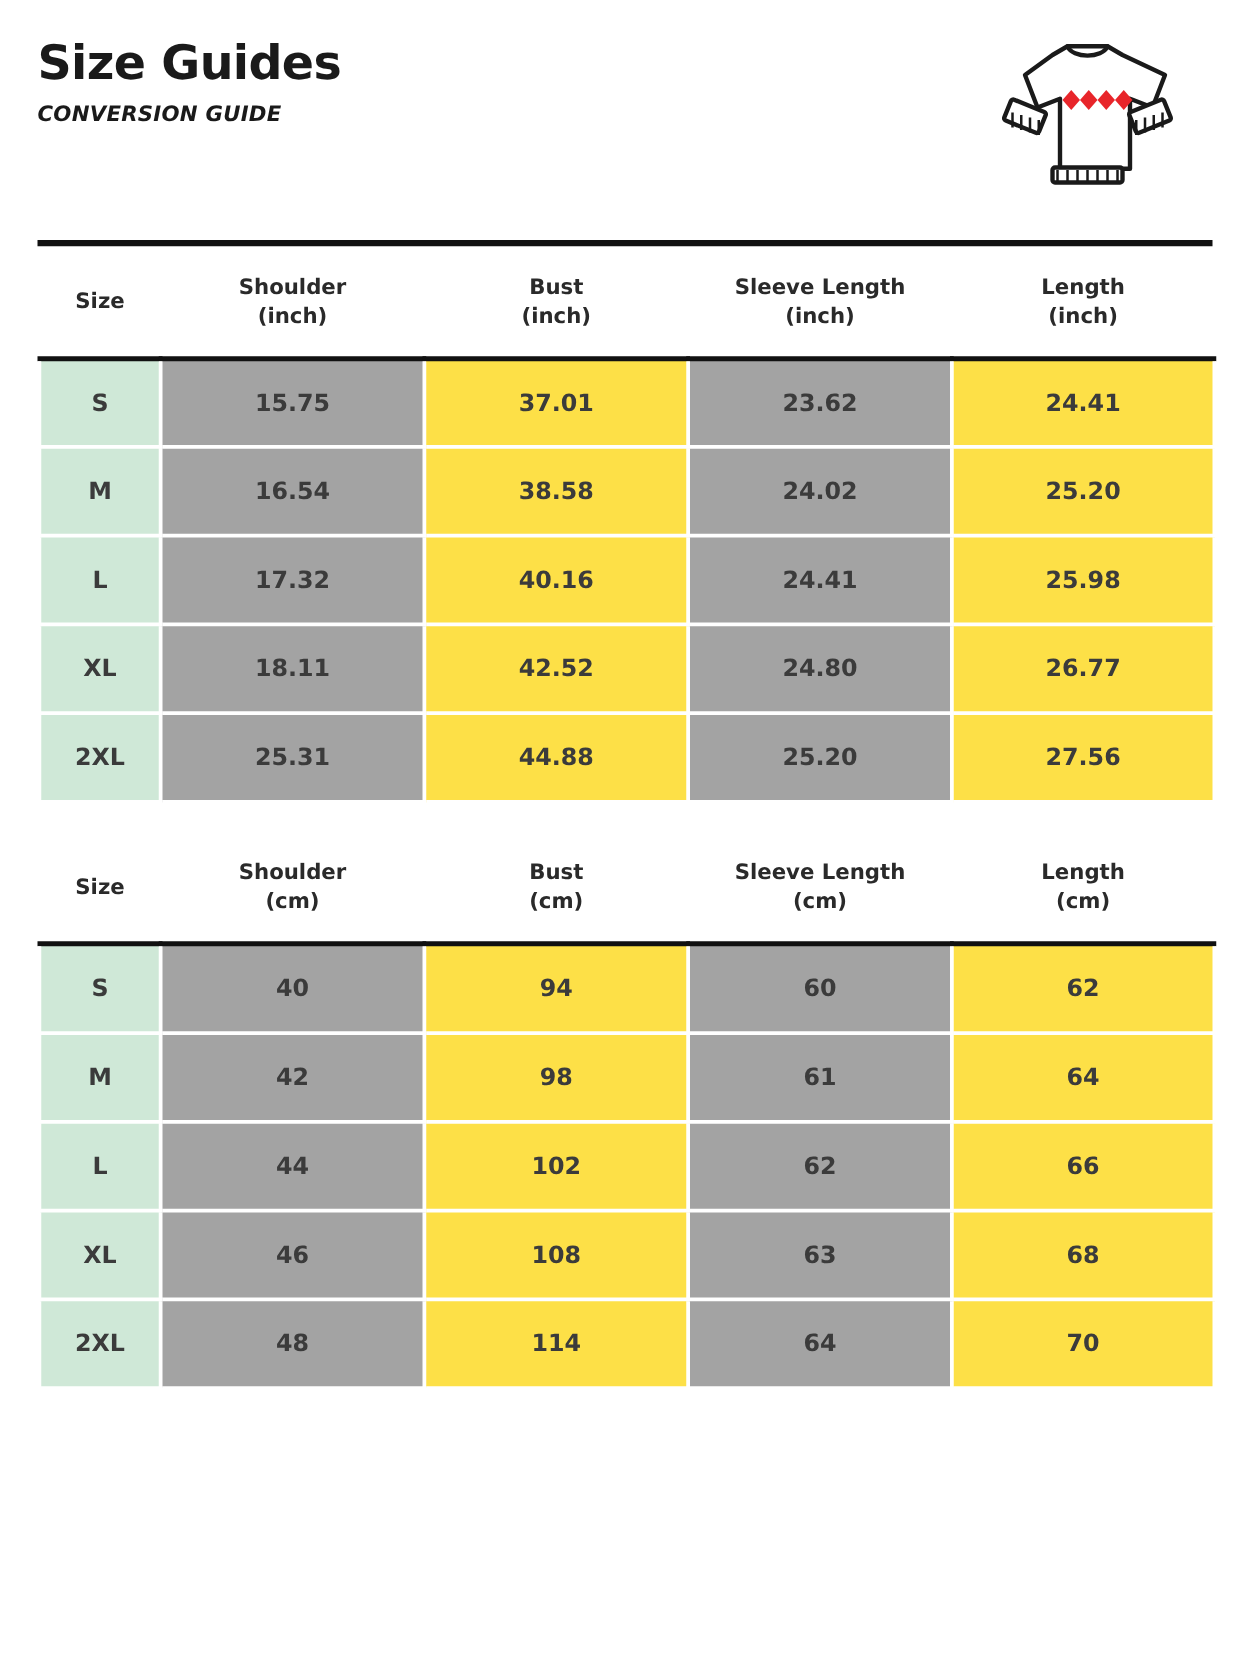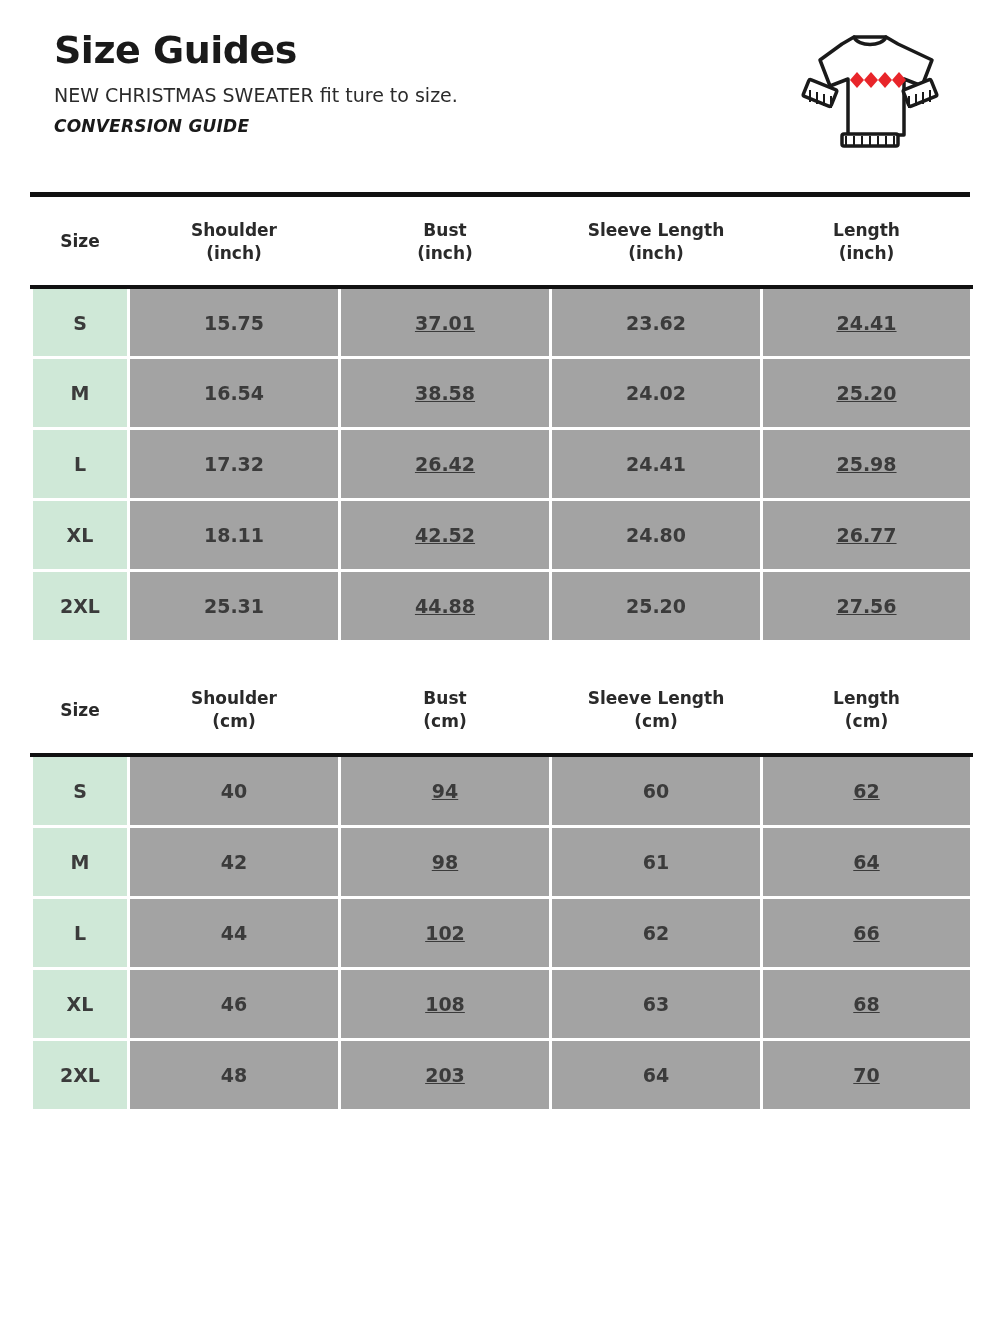--- a/index.html
+++ b/index.html
@@ -14,21 +14,20 @@
     width: 1000px;
     height: 1331px;
     position: relative;
     padding: 0 30px;
   }
   
   .header {
     position: relative;
     padding-top: 30px;
     height: 180px;
-    margin-left: 24px;
   }
   .title {
     font-size: 38px;
     font-weight: bold;
     letter-spacing: -0.5px;
     color: #1a1a1a;
     line-height: 1.1;
   }
   .subtitle {
     font-size: 19px;
@@ -93,33 +92,32 @@
   }
   .table tbody td {
     height: 71px;
     text-align: center;
     font-size: 19px;
     font-weight: bold;
     color: #3b3b3b;
     border: 3px solid #ffffff;
     vertical-align: middle;
   }
-  td.light { background: #a3a3a3; text-decoration: underline; }
+  td.light { background: #fde047; }
   td.dark  { background: #a3a3a3; }
   td.sizecell { background: #cfe8d7; font-size: 19px; }
   .gap { height: 22px; }
 </style>
 </head>
 <body>
 
 <div class="page">
 
   <div class="header">
     <div class="title">Size Guides</div>
-    <div class="subtitle">NEW CHRISTMAS SWEATER fit ture to size.</div>
     <div class="conversion">CONVERSION GUIDE</div>
 
     <div class="sweater-wrap">
       <svg viewBox="0 0 180 140" width="180" height="140" aria-hidden="true">
         <g fill="#ffffff" stroke="#1a1a1a" stroke-width="3.5" stroke-linejoin="round" stroke-linecap="round">
           <path d="M62 16 L74 9 h32 l12 7 l34 16 l-10 26 l-18 -7 v56 h-56 v-56 l-18 7 l-10 -26 z"></path>
           <path d="M74 9 c4 10 28 10 32 0" fill="none"></path>
           <rect x="25" y="56" width="30" height="18" rx="2" transform="rotate(22 40 65)"></rect>
           <rect x="125" y="56" width="30" height="18" rx="2" transform="rotate(-22 140 65)"></rect>
           <rect x="62" y="106" width="56" height="12" rx="2"></rect>
@@ -186,21 +184,21 @@
       <tr>
         <td class="sizecell">M</td>
         <td class="dark">16.54</td>
         <td class="light">38.58</td>
         <td class="dark">24.02</td>
         <td class="light">25.20</td>
       </tr>
       <tr>
         <td class="sizecell">L</td>
         <td class="dark">17.32</td>
-        <td class="light">26.42</td>
+        <td class="light">40.16</td>
         <td class="dark">24.41</td>
         <td class="light">25.98</td>
       </tr>
       <tr>
         <td class="sizecell">XL</td>
         <td class="dark">18.11</td>
         <td class="light">42.52</td>
         <td class="dark">24.80</td>
         <td class="light">26.77</td>
       </tr>
@@ -275,20 +273,20 @@
       <tr>
         <td class="sizecell">XL</td>
         <td class="dark">46</td>
         <td class="light">108</td>
         <td class="dark">63</td>
         <td class="light">68</td>
       </tr>
       <tr>
         <td class="sizecell">2XL</td>
         <td class="dark">48</td>
-        <td class="light">203</td>
+        <td class="light">114</td>
         <td class="dark">64</td>
         <td class="light">70</td>
       </tr>
     </tbody>
   </table>
 
 </div>
 
 </body></html>

